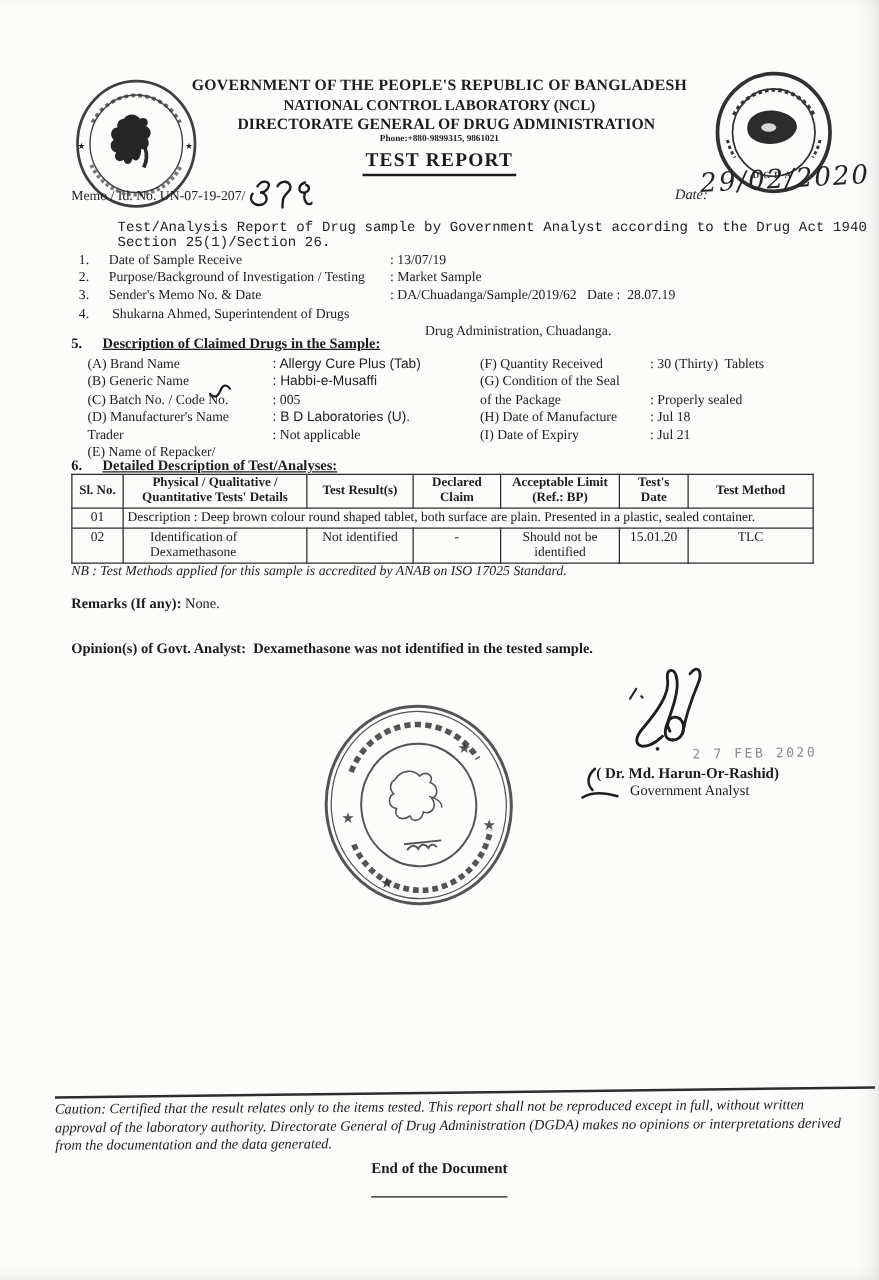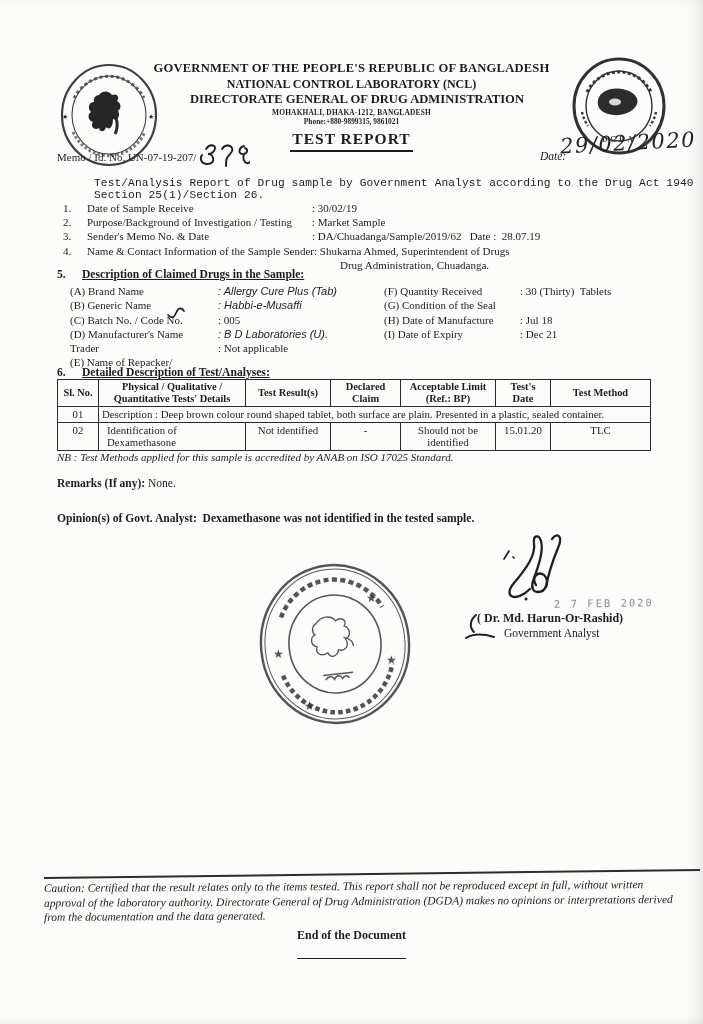--- a/index.html
+++ b/index.html
@@ -6,21 +6,21 @@
   html,body { width:703px; height:1024px; background:#e9e9e7; }
   .page{
     position:relative; width:703px; height:1024px; overflow:hidden;
     background:#fcfcfa; color:#1c1c1c;
     font-family:"Liberation Serif","DejaVu Serif",serif;
     box-shadow: inset -16px 0 20px -16px rgba(0,0,0,.14),
                 inset 0 -12px 16px -14px rgba(0,0,0,.10),
                 inset 0 14px 16px -16px rgba(0,0,0,.05);
   }
   .abs{ position:absolute; }
-  .sans{ font-family:"Liberation Sans","DejaVu Sans",sans-serif;font-style:italic; }
+  .sans{ font-family:"Liberation Sans","DejaVu Sans",sans-serif; }
 
   
   .hdr{ top:61px; left:0; width:703px; text-align:center; line-height:1.18; }
   .hdr .l1{ font-size:12.6px; font-weight:bold; letter-spacing:.2px; }
   .hdr .l2{ font-size:12px;  font-weight:bold; margin-top:1px; }
   .hdr .l3{ font-size:12.6px; font-weight:bold; margin-top:1px;padding-left:11px; }
   .hdr .addr{ font-size:7.4px; font-weight:bold; margin-top:2px; letter-spacing:.2px; }
   .hdr .phone{ font-size:7.4px; font-weight:bold; }
   .hdr .title{ display:inline-block; font-size:15.5px; font-weight:bold; letter-spacing:1px;
                border-bottom:2px solid #1c1c1c; margin-top:4px; padding:0 2px 1px; }
@@ -123,21 +123,20 @@
         <ellipse cx="45" cy="46" rx="6" ry="3.4" fill="#f7f7f5" opacity="0.85"></ellipse>
         <text x="49" y="86" text-anchor="middle" font-size="7.5" letter-spacing="3" fill="#1d1d1d" font-family="Liberation Serif, serif" font-weight="bold">DGDA</text>
       </g>
     </svg>
   </div>
 
   <div class="abs hdr">
     <div class="l1">GOVERNMENT OF THE PEOPLE'S REPUBLIC OF BANGLADESH</div>
     <div class="l2">NATIONAL CONTROL LABORATORY (NCL)</div>
     <div class="l3">DIRECTORATE GENERAL OF DRUG ADMINISTRATION</div>
-    <div class="addr">MOHAKHALI, DHAKA-1212, BANGLADESH</div>
     <div class="phone">Phone:+880-9899315, 9861021</div>
     <div><span class="title">TEST REPORT</span></div>
   </div>
 
   <div class="abs memo-label">Memo / Id. No. UN-07-19-207/</div>
   <div class="abs" style="top:141px; left:196px; width:54px; height:28px;">
     <svg width="54" height="28" viewBox="0 0 54 28">
       <g fill="none" stroke="#1d1d1d" stroke-width="1.9" stroke-linecap="round">
         <path d="M10,8 C14,2 22,4 18,10 C16,13 12,13 12,13 C18,13 20,22 12,23 C6,23.5 3,18 6,14"></path>
         <path d="M26,8 C28,4 34,3 36,7 C38,11 33,13 31,17 C30,19 30,22 30,25"></path>
@@ -147,35 +146,34 @@
   </div>
   <div class="abs date-label">Date:</div>
   <div class="abs hand-date">29/02/2020</div>
 
   <div class="abs intro">Test/Analysis Report of Drug sample by Government Analyst according to the Drug Act 1940 Section 25(1)/Section 26.</div>
 
   <div class="abs info">
     <div class="row">
       <span class="no">1.</span>
       <span class="lbl">Date of Sample Receive</span>
-      <span class="val">: 30/02/19</span>
+      <span class="val">: 13/07/19</span>
     </div>
     <div class="row">
       <span class="no">2.</span>
       <span class="lbl">Purpose/Background of Investigation / Testing</span>
       <span class="val">: Market Sample</span>
     </div>
     <div class="row">
       <span class="no">3.</span>
       <span class="lbl">Sender's Memo No. &amp; Date</span>
       <span class="val">: DA/Chuadanga/Sample/2019/62   Date :  28.07.19</span>
     </div>
     <div class="row row4">
       <span class="no">4.</span>
-      <span class="lbl">Name &amp; Contact Information of the Sample Sender:</span>
       <span class="val"> Shukarna Ahmed, Superintendent of Drugs</span>
     </div>
     <div class="cont">Drug Administration, Chuadanga.</div>
   </div>
 
   <div class="abs sec-head s5">
     <span class="num">5.</span><span class="txt">Description of Claimed Drugs in the Sample:</span>
   </div>
   <div class="abs pairs p-left">
     <div class="row">
@@ -212,26 +210,30 @@
   <div class="abs pairs p-right">
     <div class="row">
       <span class="lbl">(F) Quantity Received</span>
       <span class="val">: 30 (Thirty)  Tablets</span>
     </div>
     <div class="row">
       <span class="lbl">(G) Condition of the Seal</span>
       <span class="val"></span>
     </div>
     <div class="row">
+      <span class="lbl">       of the Package</span>
+      <span class="val">: Properly sealed</span>
+    </div>
+    <div class="row">
       <span class="lbl">(H) Date of Manufacture</span>
       <span class="val">: Jul 18</span>
     </div>
     <div class="row">
       <span class="lbl">(I)  Date of Expiry</span>
-      <span class="val">: Dec 21</span>
+      <span class="val">: Jul 21</span>
     </div>
   </div>
 
   <div class="abs sec-head s6">
     <span class="num">6.</span><span class="txt">Detailed Description of Test/Analyses:</span>
   </div>
 
   <table class="tests">
     <colgroup>
       <col style="width:41px">
@@ -257,21 +259,21 @@
         <th>Test Method</th>
       </tr>
     </thead>
     <tbody>
       <tr>
         <td class="c">01</td>
         <td class="desc" colspan="6">Description : Deep brown colour round shaped tablet, both surface are plain. Presented in a plastic, sealed container.</td>
       </tr>
       <tr>
         <td class="c">02</td>
-        <td style="padding-left:8px">Identification  of
+        <td style="padding-left:21px">Identification  of
 Dexamethasone</td>
         <td class="c mid">Not identified</td>
         <td class="c mid">-</td>
         <td class="c">Should not be
 identified</td>
         <td class="c">15.01.20</td>
         <td class="c">TLC</td>
       </tr>
     </tbody>
   </table>

